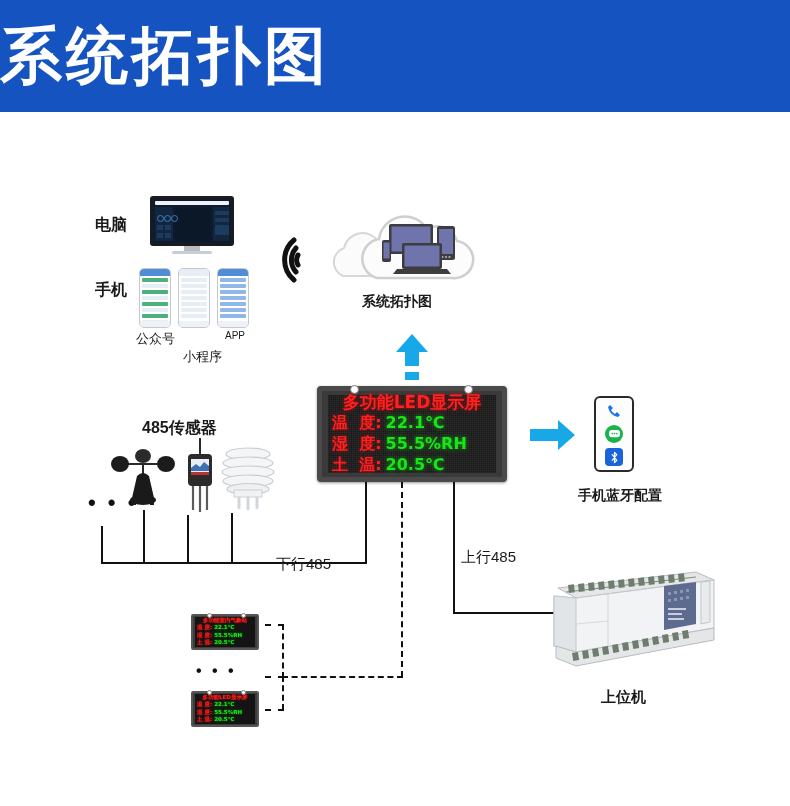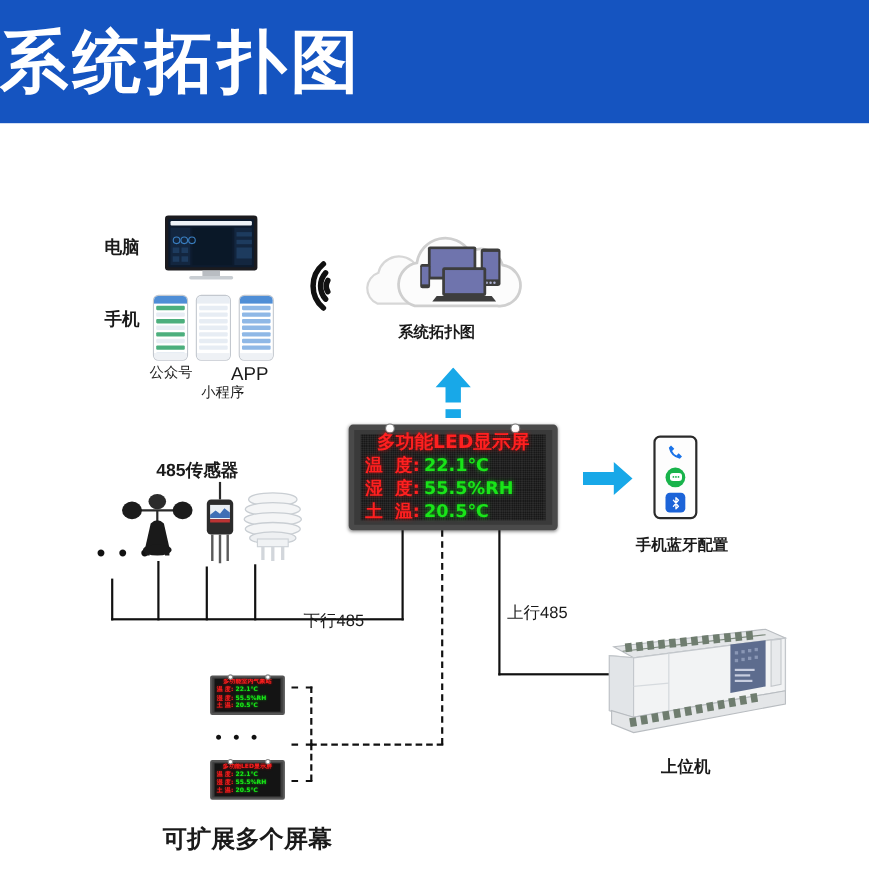--- a/index.html
+++ b/index.html
@@ -176,21 +176,21 @@
       <div class="ph-row b"></div>
     <div class="ph-row b"></div>
       <div class="ph-row b"></div>
       <div class="ph-row b"></div>
     <div class="ph-row b"></div>
     <div class="ph-foot"></div>
   </div>
 
   <div class="lbl" style="left:136px;top:330px;font-size:13px;">公众号</div>
   <div class="lbl" style="left:183px;top:348px;font-size:13px;">小程序</div>
-  <div class="lbl" style="left:210px;top:330px;font-size:17px;">APP</div>
+  <div class="lbl" style="left:225px;top:330px;font-size:10px;">APP</div>
 
   <div class="wifi">
     <svg width="46" height="56" viewBox="0 0 46 56">
       <path d="M32 8 A26 26 0 0 0 32 48" fill="none" stroke="#111" stroke-width="5" stroke-linecap="round"></path>
       <path d="M34 16 A18 18 0 0 0 34 40" fill="none" stroke="#111" stroke-width="5" stroke-linecap="round"></path>
       <path d="M36 23 A10 10 0 0 0 36 33" fill="none" stroke="#111" stroke-width="5" stroke-linecap="round"></path>
     </svg>
   </div>
 
   <div class="cloud">
@@ -372,21 +372,20 @@
           <span class="led-s-k">湿 度:</span>
           <span class="led-s-v">55.5%RH</span>
         </div>
       <div class="led-s-row">
           <span class="led-s-k">土 温:</span>
           <span class="led-s-v">20.5℃</span>
         </div>
     </div>
   </div>
 
-  <div class="lbl lbl-b" style="left:148px;top:748px;font-size:22px;">可扩展多个屏幕</div>
 
   <div class="plc">
     <svg width="172" height="108" viewBox="0 0 172 108">
 
       <path d="M12 22 L150 6 L168 14 L30 32 Z" fill="#e4e6e8" stroke="#b8bcc0" stroke-width="1"></path>
       <g stroke="#7d8a7d" stroke-width="1">
         <path d="M20 26 L150 11" fill="none"></path>
       </g>
       <g fill="#6f7d6f">
         <rect x="22" y="19" width="6" height="8" transform="rotate(-6 22 19)"></rect>

